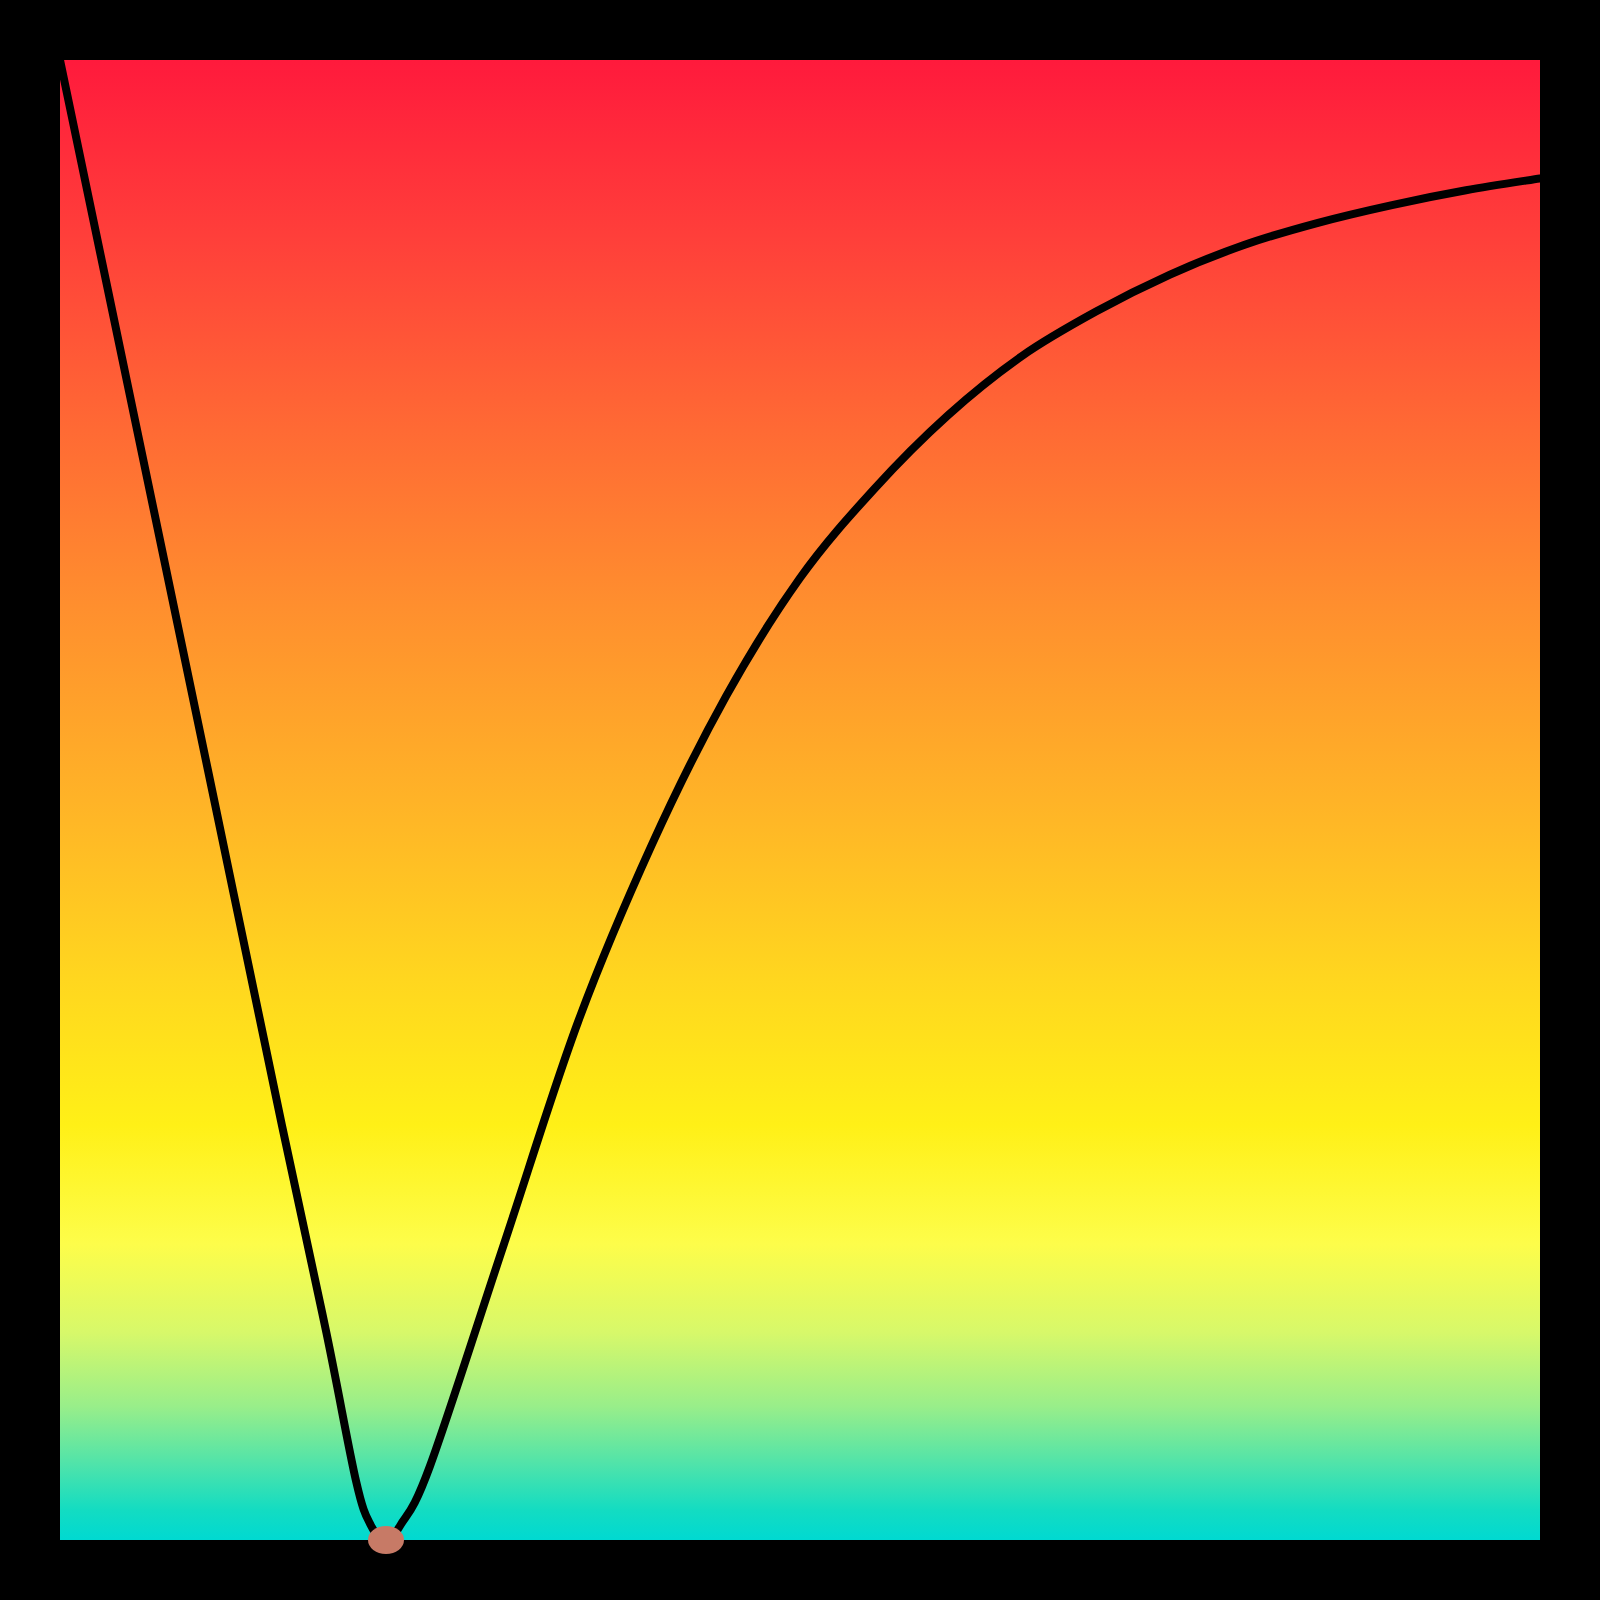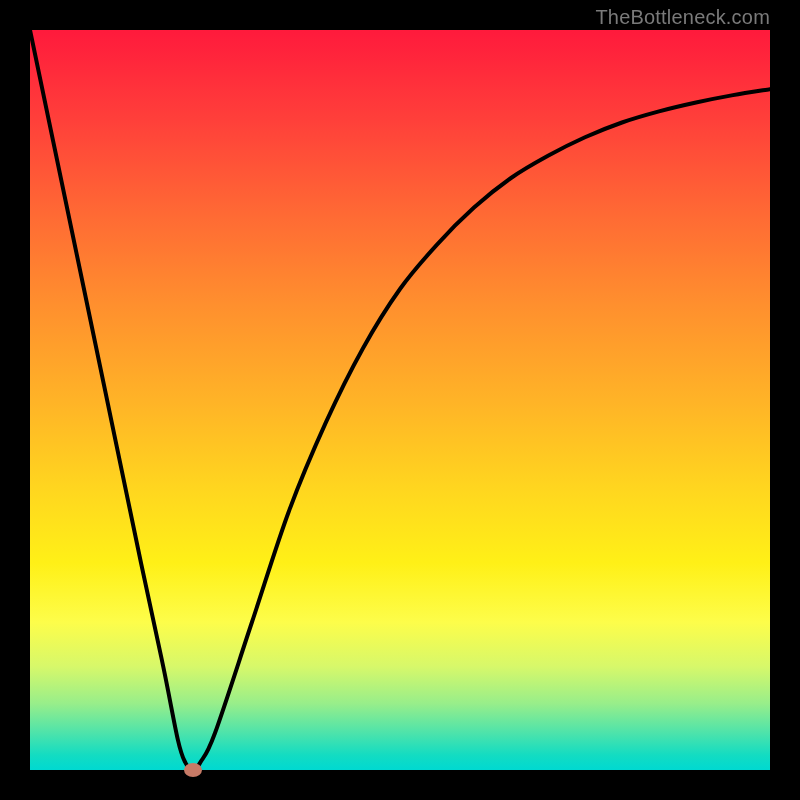--- a/index.html
+++ b/index.html
@@ -67,14 +67,13 @@
 </head>
 <body>
 
 <div class="frame">
   <div class="plot-area">
     <svg class="curve" viewBox="0 0 740 740" preserveAspectRatio="none">
       <path d="M 0 0 C 6.166666666666667 29.600000000000005, 24.666666666666664 118.40000000000003, 37 177.60000000000002 C 49.333333333333336 236.8, 61.666666666666664 296, 74 355.2 C 86.33333333333333 414.4, 101.13333333333334 485.9333333333333, 111 532.8 C 120.86666666666666 579.6666666666666, 127.03333333333332 606.8, 133.2 636.4 C 139.36666666666665 666, 144.3 694.3666666666667, 148 710.4 C 151.7 726.4333333333333, 152.93333333333334 727.6666666666667, 155.4 732.6 C 157.86666666666667 737.5333333333333, 160.33333333333334 740, 162.8 740 C 165.26666666666668 740, 166.50000000000003 738.7666666666667, 170.20000000000002 732.6 C 173.9 726.4333333333334, 176.36666666666667 726.4333333333334, 185 703 C 193.63333333333333 679.5666666666666, 209.66666666666666 629, 222 592 C 234.33333333333334 555, 246.66666666666666 514.3, 259 481 C 271.3333333333333 447.7, 283.6666666666667 419.33333333333337, 296 392.20000000000005 C 308.3333333333333 365.0666666666667, 320.6666666666667 340.40000000000003, 333 318.20000000000005 C 345.3333333333333 296.00000000000006, 357.66666666666663 276.26666666666665, 370 259 C 382.33333333333337 241.73333333333332, 394.66666666666674 228.16666666666669, 407.00000000000006 214.60000000000002 C 419.33333333333337 201.03333333333336, 431.6666666666667 188.70000000000002, 444 177.60000000000002 C 456.3333333333333 166.50000000000003, 468.6666666666667 156.63333333333333, 481 148 C 493.3333333333333 139.36666666666667, 505.6666666666667 132.5833333333334, 518 125.80000000000007 C 530.3333333333334 119.01666666666675, 542.6666666666666 112.85000000000008, 555 107.30000000000007 C 567.3333333333334 101.75000000000006, 579.6666666666666 96.81666666666668, 592 92.5 C 604.3333333333334 88.18333333333332, 616.6666666666666 84.72999999999998, 629 81.39999999999998 C 641.3333333333334 78.06999999999998, 653.6666666666666 75.2333333333333, 666 72.51999999999998 C 678.3333333333334 69.80666666666666, 690.6666666666666 67.34000000000002, 703 65.12 C 715.3333333333334 62.9, 733.8333333333334 60.18666666666661, 740 59.19999999999993" fill="none" stroke="#000000" stroke-width="4" stroke-linejoin="round" stroke-linecap="round"></path>
     </svg>
     <div class="dot" style="left: 162.8px; top: 740px; background: rgb(199, 122, 102);"></div>
   </div>
-  <div class="watermark">TheBottleneck.com</div>
 </div>
 
 </body></html>

